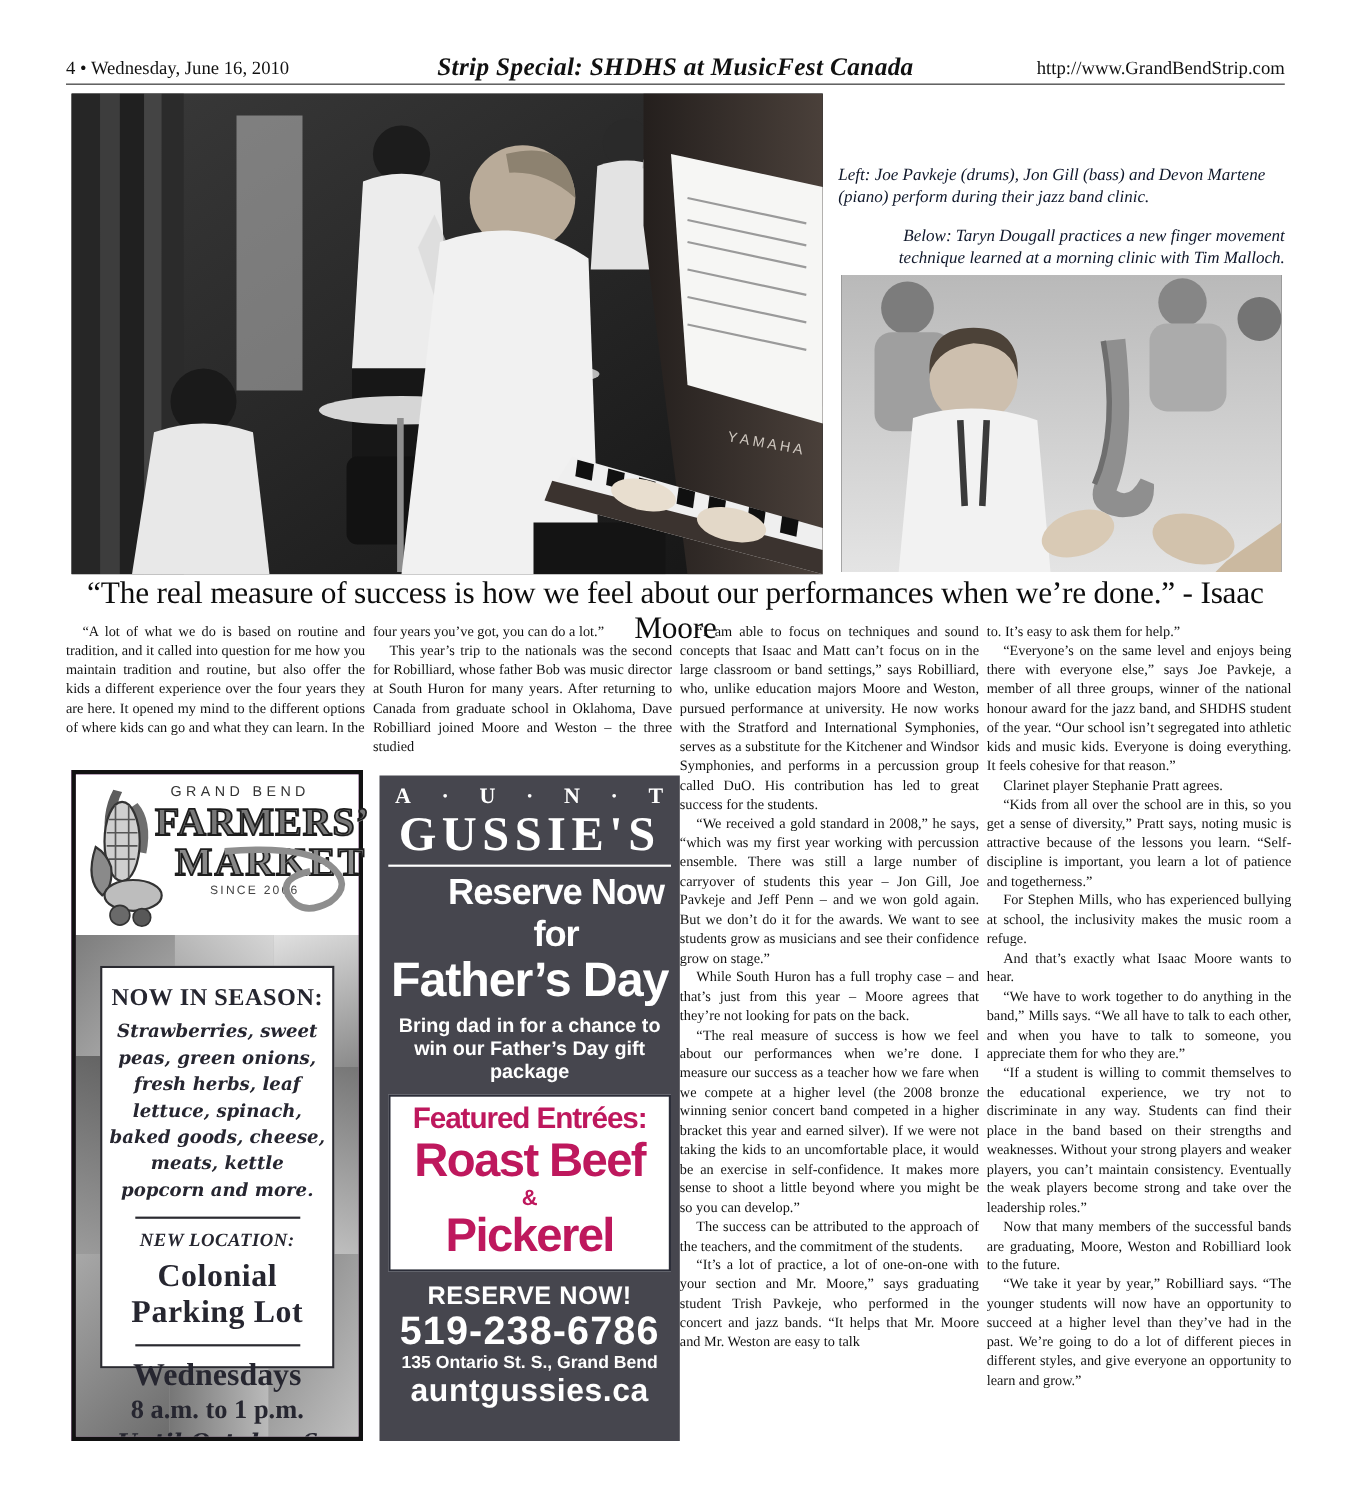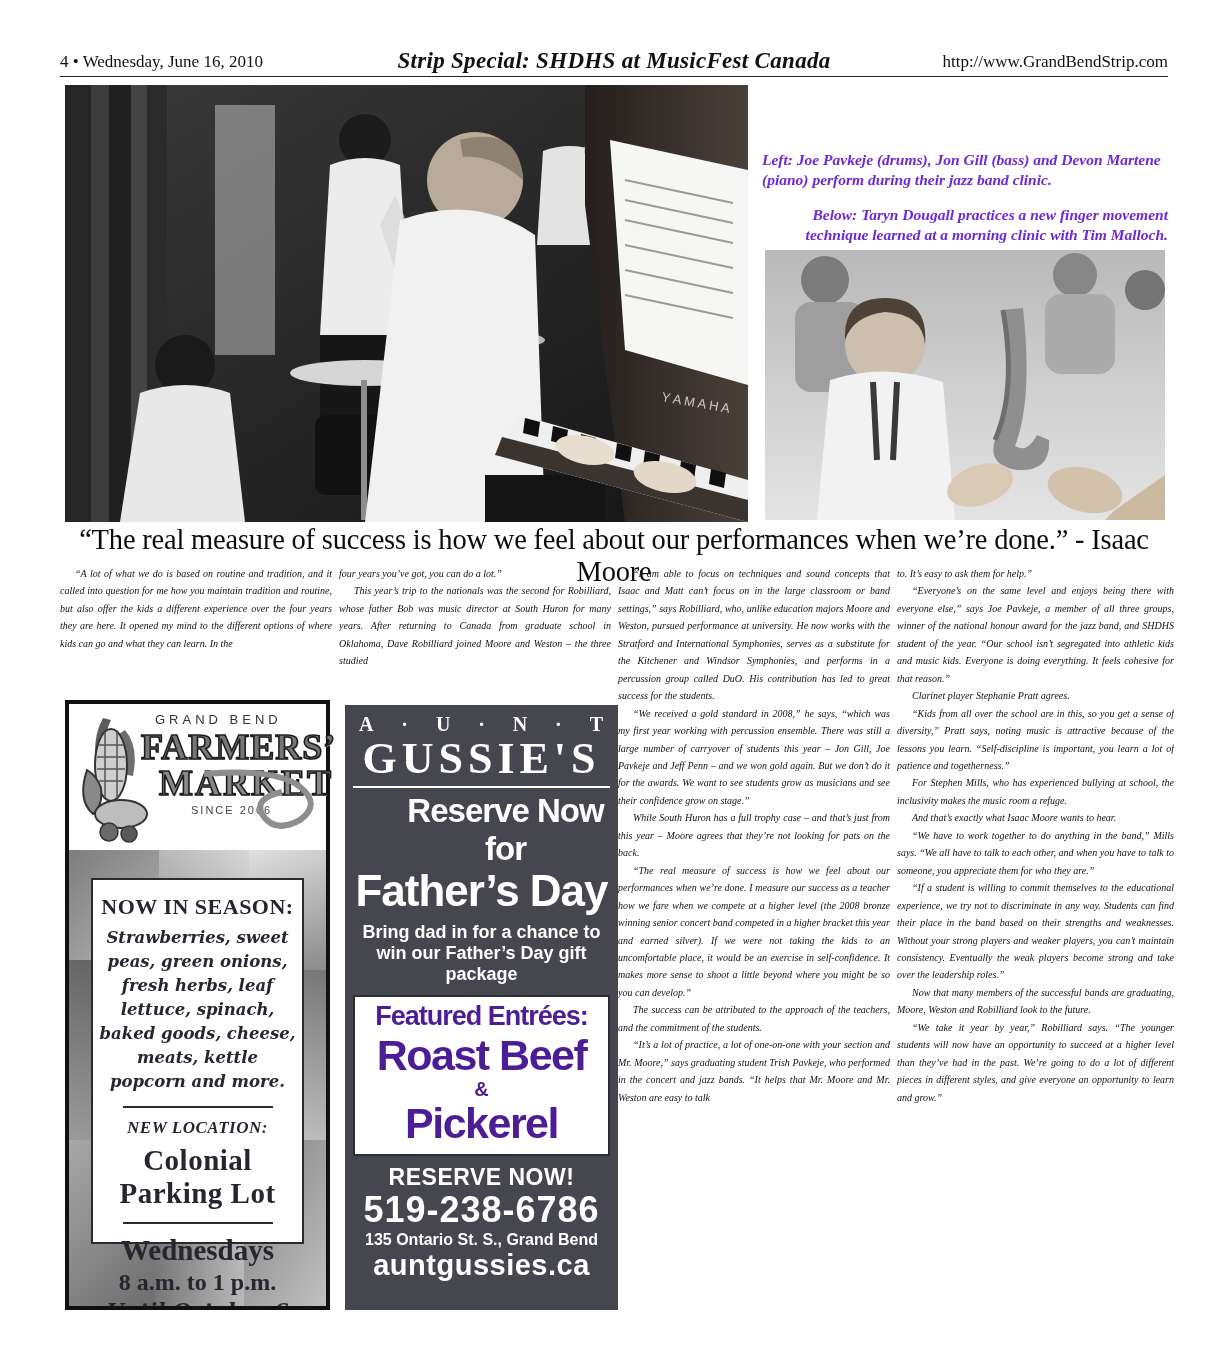--- a/index.html
+++ b/index.html
@@ -10,29 +10,29 @@
   .hdr-title{position:absolute;left:0;right:0;top:48px;text-align:center;
              font-size:23px;font-weight:bold;font-style:italic;letter-spacing:.3px;}
   .hdr-url{position:absolute;right:60px;top:52px;font-size:17px;}
   .hdr-rule{position:absolute;left:60px;right:60px;top:76px;border-top:1.5px solid #222;}
   
   .photo{position:absolute;background:#222;}
   #photo-left{left:65px;top:85px;width:683px;height:437px;}
   #photo-right{left:765px;top:250px;width:400px;height:270px;}
   .photo svg{display:block;}
   
-  .caption{position:absolute;font-style:italic;font-size:15.5px;line-height:20px;color:#6d28d9;font-weight:bold;}
+  .caption{position:absolute;font-style:italic;font-size:15.5px;line-height:20px;color:#0f172a;}
   #cap1{left:762px;top:150px;width:400px;text-align:left;}
   #cap2{left:762px;top:205px;width:406px;text-align:right;}
   
   .pullquote{position:absolute;left:55px;right:55px;top:524px;text-align:center;
              font-size:28.5px;letter-spacing:-.2px;color:#0d0d0d;}
   
-  .col{position:absolute;top:565px;width:272px;font-size:10px;line-height:17.45px;
-       text-align:justify;overflow:hidden;font-style:italic;}
+  .col{position:absolute;top:565px;width:272px;font-size:13px;line-height:17.45px;
+       text-align:justify;overflow:hidden;}
   .col p{margin:0;text-indent:15px;}
   .col p.cont{text-indent:0;}
   #col-0{left:60px;height:131px;}
   #col-1{left:339px;height:131px;}
   #col-2{left:618px;height:772px;}
   #col-3{left:897px;width:277px;height:772px;}
   
   #ad-fm{position:absolute;left:65px;top:700px;width:265px;height:610px;
          border:4px solid #111;background:#701a75;box-sizing:border-box;}
   .fm-logo{position:relative;height:146px;background:#fff;}
@@ -65,21 +65,21 @@
   #ad-ag{position:absolute;left:345px;top:705px;width:273px;height:605px;background:#46464e;
          color:#fff;text-align:center;box-sizing:border-box;padding-top:8px;}
   .ag-aunt{display:flex;justify-content:space-between;padding:0 14px;font-size:20px;
            font-weight:bold;letter-spacing:1px;}
   .ag-gussies{font-size:44px;font-weight:bold;letter-spacing:5px;line-height:46px;}
   .ag-rule{border-top:2.5px solid #fff;margin:4px 8px 2px;}
   .ag-sans{font-family:"Liberation Sans",sans-serif;}
   .ag-reserve{font-size:33px;font-weight:bold;letter-spacing:-1px;line-height:38px;margin-top:4px;margin-left:48px;}
   .ag-fday{font-size:44px;font-weight:bold;letter-spacing:-1px;line-height:46px;}
   .ag-bring{font-size:18px;font-weight:bold;line-height:21px;margin-top:8px;}
-  .ag-box{background:#fff;color:#4c1d95;margin:10px 8px 0;padding:4px 18px 8px;border:2px solid #2b2d38;}
+  .ag-box{background:#fff;color:#be185d;margin:10px 8px 0;padding:4px 18px 8px;border:2px solid #2b2d38;}
   .ag-feat{font-size:27px;font-weight:bold;letter-spacing:-1px;}
   .ag-entree{font-size:43px;font-weight:bold;letter-spacing:-1.5px;line-height:46px;}
   .ag-amp{font-size:20px;font-weight:bold;line-height:22px;}
   .ag-resnow{font-size:23px;font-weight:bold;letter-spacing:.5px;margin-top:8px;}
   .ag-phone{font-size:36px;font-weight:bold;letter-spacing:1px;line-height:38px;}
   .ag-addr{font-size:16px;font-weight:bold;margin-top:2px;}
   .ag-site{font-size:29px;font-weight:bold;letter-spacing:.5px;line-height:32px;}
 </style>
 </head>
 <body>

